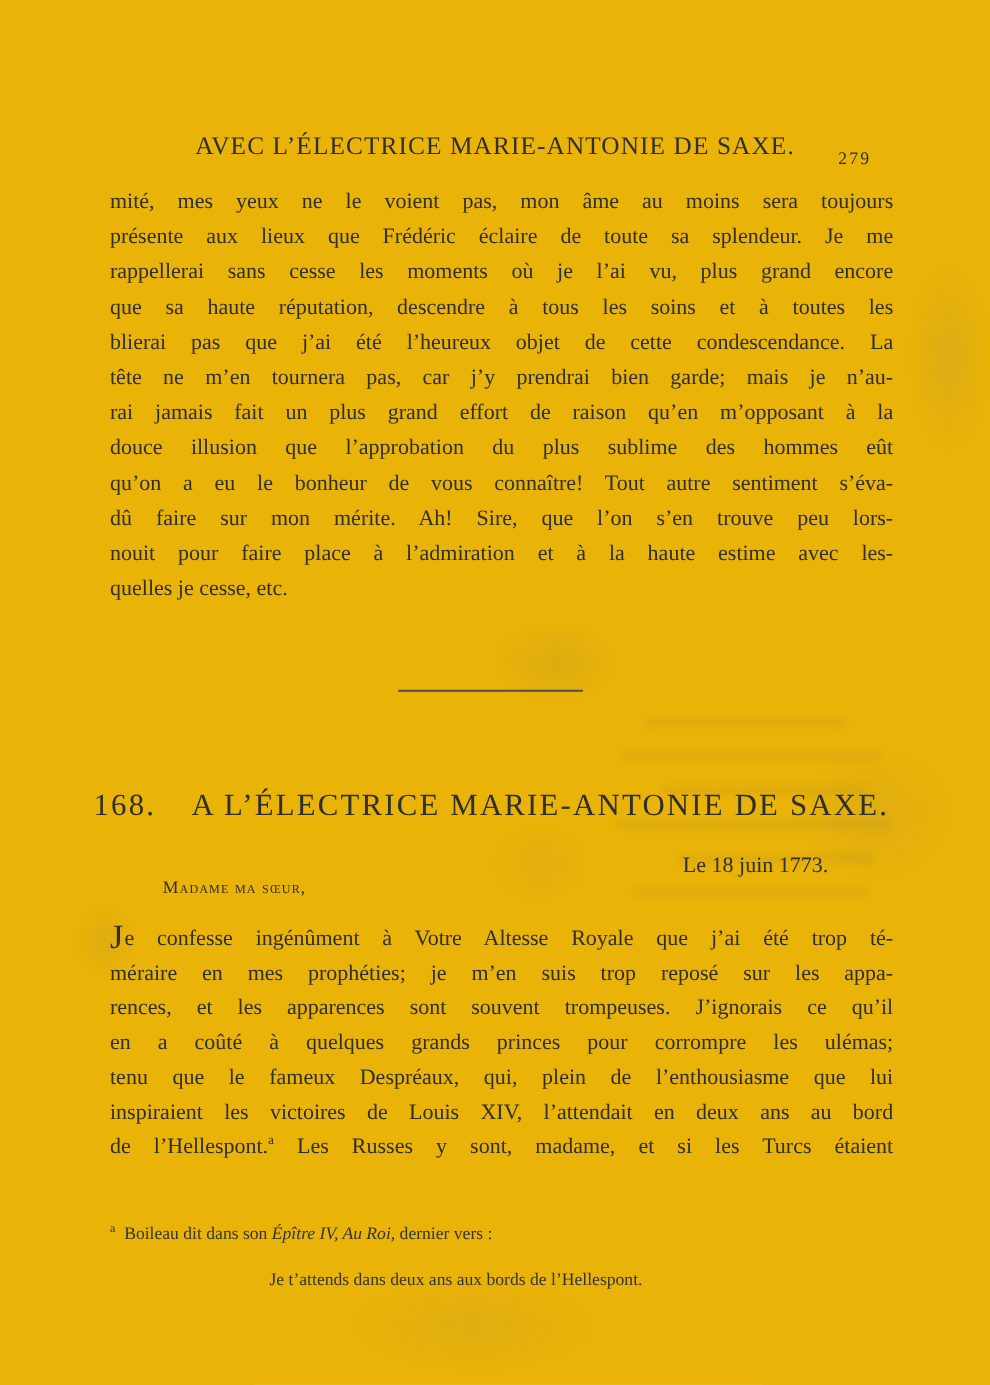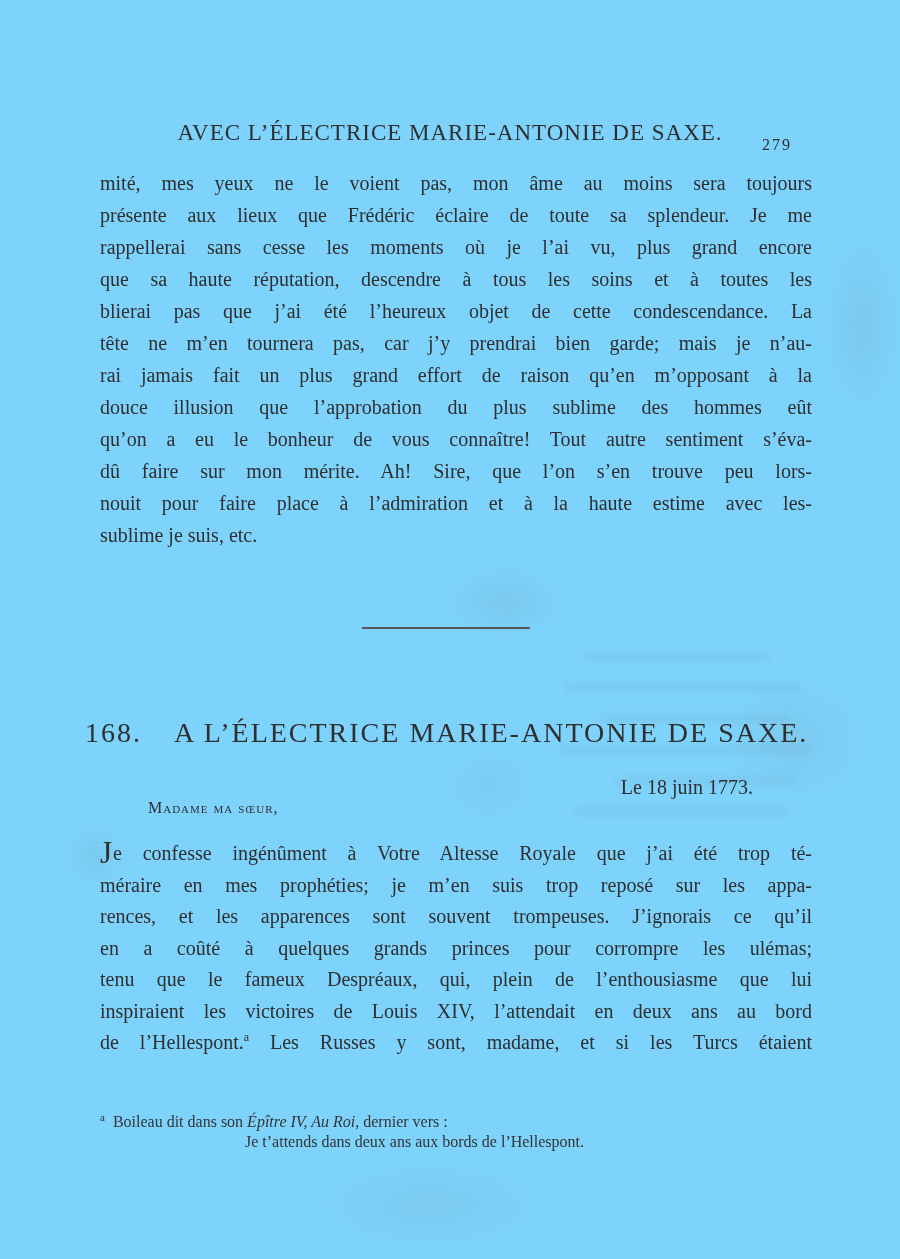--- a/index.html
+++ b/index.html
@@ -1,19 +1,19 @@
 <!DOCTYPE html>
 <html><head>
 <meta charset="utf-8">
 <style>
   html,body{margin:0;padding:0;background:#e8e8e6;}
   .page{
     position:relative;
     width:900px;height:1259px;
-    background:#7dd3fc;
+    background:#eab308;
     font-family:"Liberation Serif","DejaVu Serif",serif;
     color:#2f2f2f;
     overflow:hidden;
     margin:0 auto;
   }
   
   .smudge{position:absolute;border-radius:50%;filter:blur(4px);pointer-events:none;}
   .sm1{left:430px;top:555px;width:150px;height:95px;background:radial-gradient(closest-side,rgba(110,110,105,0.10),rgba(110,110,105,0) 75%);}
   .sm2{left:815px;top:210px;width:95px;height:230px;background:radial-gradient(closest-side,rgba(120,120,115,0.12),rgba(120,120,115,0) 75%);}
   .sm3{left:60px;top:815px;width:70px;height:80px;background:radial-gradient(closest-side,rgba(110,110,105,0.10),rgba(110,110,105,0) 75%);}
@@ -47,21 +47,21 @@
   .letter-date{position:absolute;right:147px;top:776px;font-size:20px;}
   .salutation{position:absolute;left:148px;top:799px;font-size:16px;font-variant:small-caps;letter-spacing:1px;}
   
   .letter-body{top:838px;}
   .letter-body .line{font-size:20px;line-height:31.5px;}
   .initial{font-size:31px;line-height:0;position:relative;top:3px;margin-right:1px;}
   sup.fnref{font-size:12px;vertical-align:super;line-height:0;}
   
   .footnote{position:absolute;left:100px;top:1113px;width:620px;font-size:16px;color:#343434;}
   .fn-line1 sup{font-size:11px;vertical-align:super;margin-right:8px;line-height:0;}
-  .fn-line2{margin-left:145px;margin-top:2px;}
+  .fn-line2{margin-left:145px;margin-top:24px;}
 </style>
 </head>
 <body>
 
 <div class="page">
 
   <div class="smudge sm1"></div>
   <div class="smudge sm2"></div>
   <div class="smudge sm3"></div>
   <div class="smudge sm4"></div>
@@ -84,21 +84,21 @@
       <div class="line">présente aux lieux que Frédéric éclaire de toute sa splendeur. Je me</div>
       <div class="line">rappellerai sans cesse les moments où je l’ai vu, plus grand encore</div>
       <div class="line">que sa haute réputation, descendre à tous les soins et à toutes les</div>
       <div class="line">blierai pas que j’ai été l’heureux objet de cette condescendance. La</div>
       <div class="line">tête ne m’en tournera pas, car j’y prendrai bien garde; mais je n’au-</div>
       <div class="line">rai jamais fait un plus grand effort de raison qu’en m’opposant à la</div>
       <div class="line">douce illusion que l’approbation du plus sublime des hommes eût</div>
       <div class="line">qu’on a eu le bonheur de vous connaître! Tout autre sentiment s’éva-</div>
       <div class="line">dû faire sur mon mérite. Ah! Sire, que l’on s’en trouve peu lors-</div>
       <div class="line">nouit pour faire place à l’admiration et à la haute estime avec les-</div>
-      <div class="line">sublime je suis, etc.</div>
+      <div class="line">quelles je cesse, etc.</div>
     </div>
 
   <div class="divider"></div>
 
   <div class="letter-heading">
     <span class="letter-number">168.</span><span>A L’ÉLECTRICE MARIE-ANTONIE DE SAXE.</span>
   </div>
 
   <div class="letter-date">Le 18 juin 1773.</div>
 

